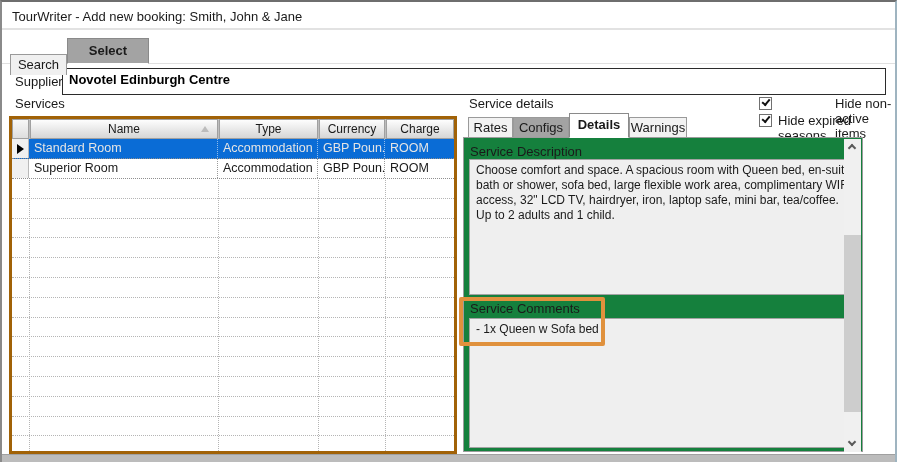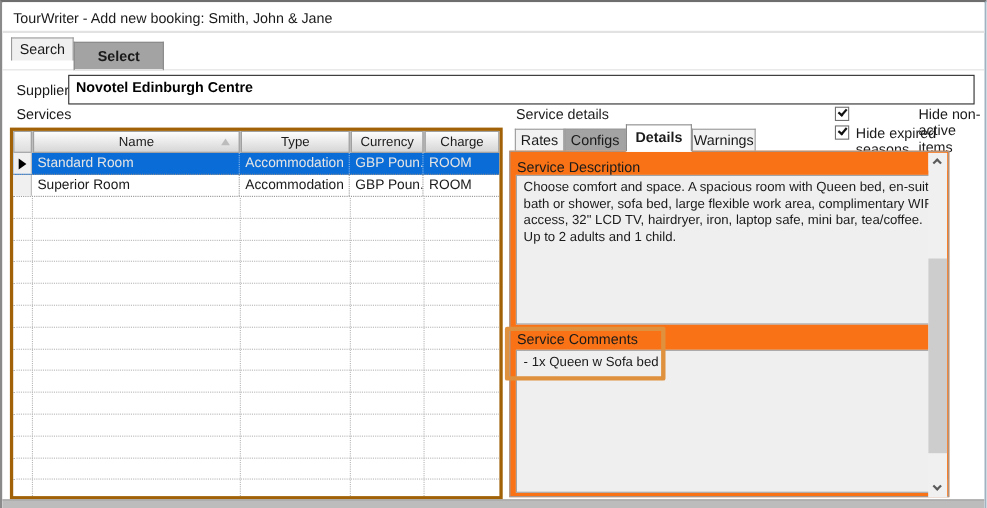--- a/index.html
+++ b/index.html
@@ -6,21 +6,21 @@
   html,body { width:897px; height:462px; background:#ffffff; font-family:"Liberation Sans", sans-serif; }
   .window {
     position:relative; width:897px; height:462px; background:#ffffff; overflow:hidden;
     border-top:2px solid #6e6e6e; border-left:2px solid #8a8a8a; border-right:2px solid #9fb4c0;
   }
   
   .titlebar { position:absolute; left:0; top:0; width:893px; height:28px; background:#ffffff; border-bottom:2px solid #e2e2e2; }
   .titlebar .title { position:absolute; left:10px; top:7px; font-size:13px; color:#1a1a1a; }
   
   .maintab { position:absolute; font-size:13px; color:#1a1a1a; text-align:center; cursor:default; }
-  .tab-search { left:8px; top:32px; width:57px; height:21px; line-height:20px; background:#f0f0f0; border:1px solid #9a9a9a; border-bottom:none; z-index:1; }
+  .tab-search { left:8px; top:52px; width:57px; height:21px; line-height:20px; background:#f0f0f0; border:1px solid #9a9a9a; border-bottom:none; z-index:1; }
   .tab-select { left:65px; top:36px; width:82px; height:26px; line-height:24px; background:#a3a3a3; border:1px solid #8a8a8a; border-bottom:1px solid #ffffff; font-weight:bold; z-index:2; }
   .tabline { position:absolute; left:0; top:61px; width:893px; height:1px; background:#e0e0e0; }
   
   .supplier-label { position:absolute; left:13px; top:72px; font-size:13px; color:#1a1a1a; }
   .supplier-box { position:absolute; left:60px; top:66px; width:824px; height:27px; background:#ffffff; border:1px solid #2b2b2b; font-size:13px; font-weight:bold; color:#000; line-height:21px; padding-left:6px; }
   
   .services-label { position:absolute; left:13px; top:94px; font-size:13px; color:#1a1a1a; }
   .grid { position:absolute; left:7px; top:114px; width:448px; height:338px; border:3px solid #a16207; background:#ffffff; overflow:hidden; }
   .grid-header { display:flex; height:20px; background:#bdbdbd; }
   .hcell { background:linear-gradient(#fdfdfd,#d6d6d6); border:1px solid #a0a0a0; margin-right:1px; font-size:12px; color:#1a1a1a; text-align:center; line-height:18px; position:relative; }
@@ -48,21 +48,21 @@
   .chk { position:absolute; width:13px; height:13px; background:#ffffff; border:1px solid #707070; }
   .chk.checked::after { content:""; position:absolute; left:2px; top:1px; width:6px; height:3px; border-left:2px solid #111; border-bottom:2px solid #111; transform:rotate(-50deg); }
   .chk1 { left:757px; top:95px; } .chk2 { left:757px; top:112px; }
   .chklabel { position:absolute; font-size:13px; color:#1a1a1a; }
   .chkl1 { left:805px; top:94px;margin-left:28px; } .chkl2 { left:776px; top:111px; }
   .subtab { position:absolute; font-size:13px; color:#1a1a1a; text-align:center; }
   .st-rates   { left:466px; top:115px; width:45px; height:20px; line-height:19px; background:#f2f2f2; border:1px solid #9a9a9a; border-bottom:none; }
   .st-configs { left:511px; top:115px; width:56px; height:20px; line-height:19px; background:#a3a3a3; border:1px solid #9a9a9a; border-bottom:none; }
   .st-details { left:567px; top:111px; width:60px; height:25px; line-height:22px; background:#ffffff; border:1px solid #8a8a8a; border-bottom:1px solid #ffffff; font-weight:bold; z-index:3; }
   .st-warnings{ left:627px; top:115px; width:58px; height:20px; line-height:19px; background:#f2f2f2; border:1px solid #9a9a9a; border-bottom:none; }
-  .tabpage { position:absolute; left:461px; top:135px; width:400px; height:315px; background:#f97316; border:1px solid #9c9c9c; }
+  .tabpage { position:absolute; left:461px; top:135px; width:400px; height:315px; background:#15803d; border:1px solid #9c9c9c; }
   .desc-label { position:absolute; left:6px; top:6px; font-size:13px; color:#1a1a1a; }
   .txtbox { position:absolute; left:5px; width:389px; background:#efefef; border:1px solid #a3a3a3; font-size:12px; color:#1a1a1a; line-height:15px; padding:3px 6px; }
   .descbox { top:21px; height:136px; }
   .cmt-label { position:absolute; left:6px; top:163px; font-size:13px; color:#1a1a1a; }
   .cmtbox { top:180px; height:130px; }
   
   .sbar { position:absolute; right:1px; top:1px; width:17px; height:313px; background:#f0f0f0; }
   .sbtn { position:absolute; left:0; width:17px; height:16px; background:#f0f0f0; }
   .sb-up { top:0; } .sb-down { bottom:0; }
   .chev { position:absolute; left:5px; width:6px; height:6px; border-left:2px solid #5a5a5a; border-bottom:2px solid #5a5a5a; }

